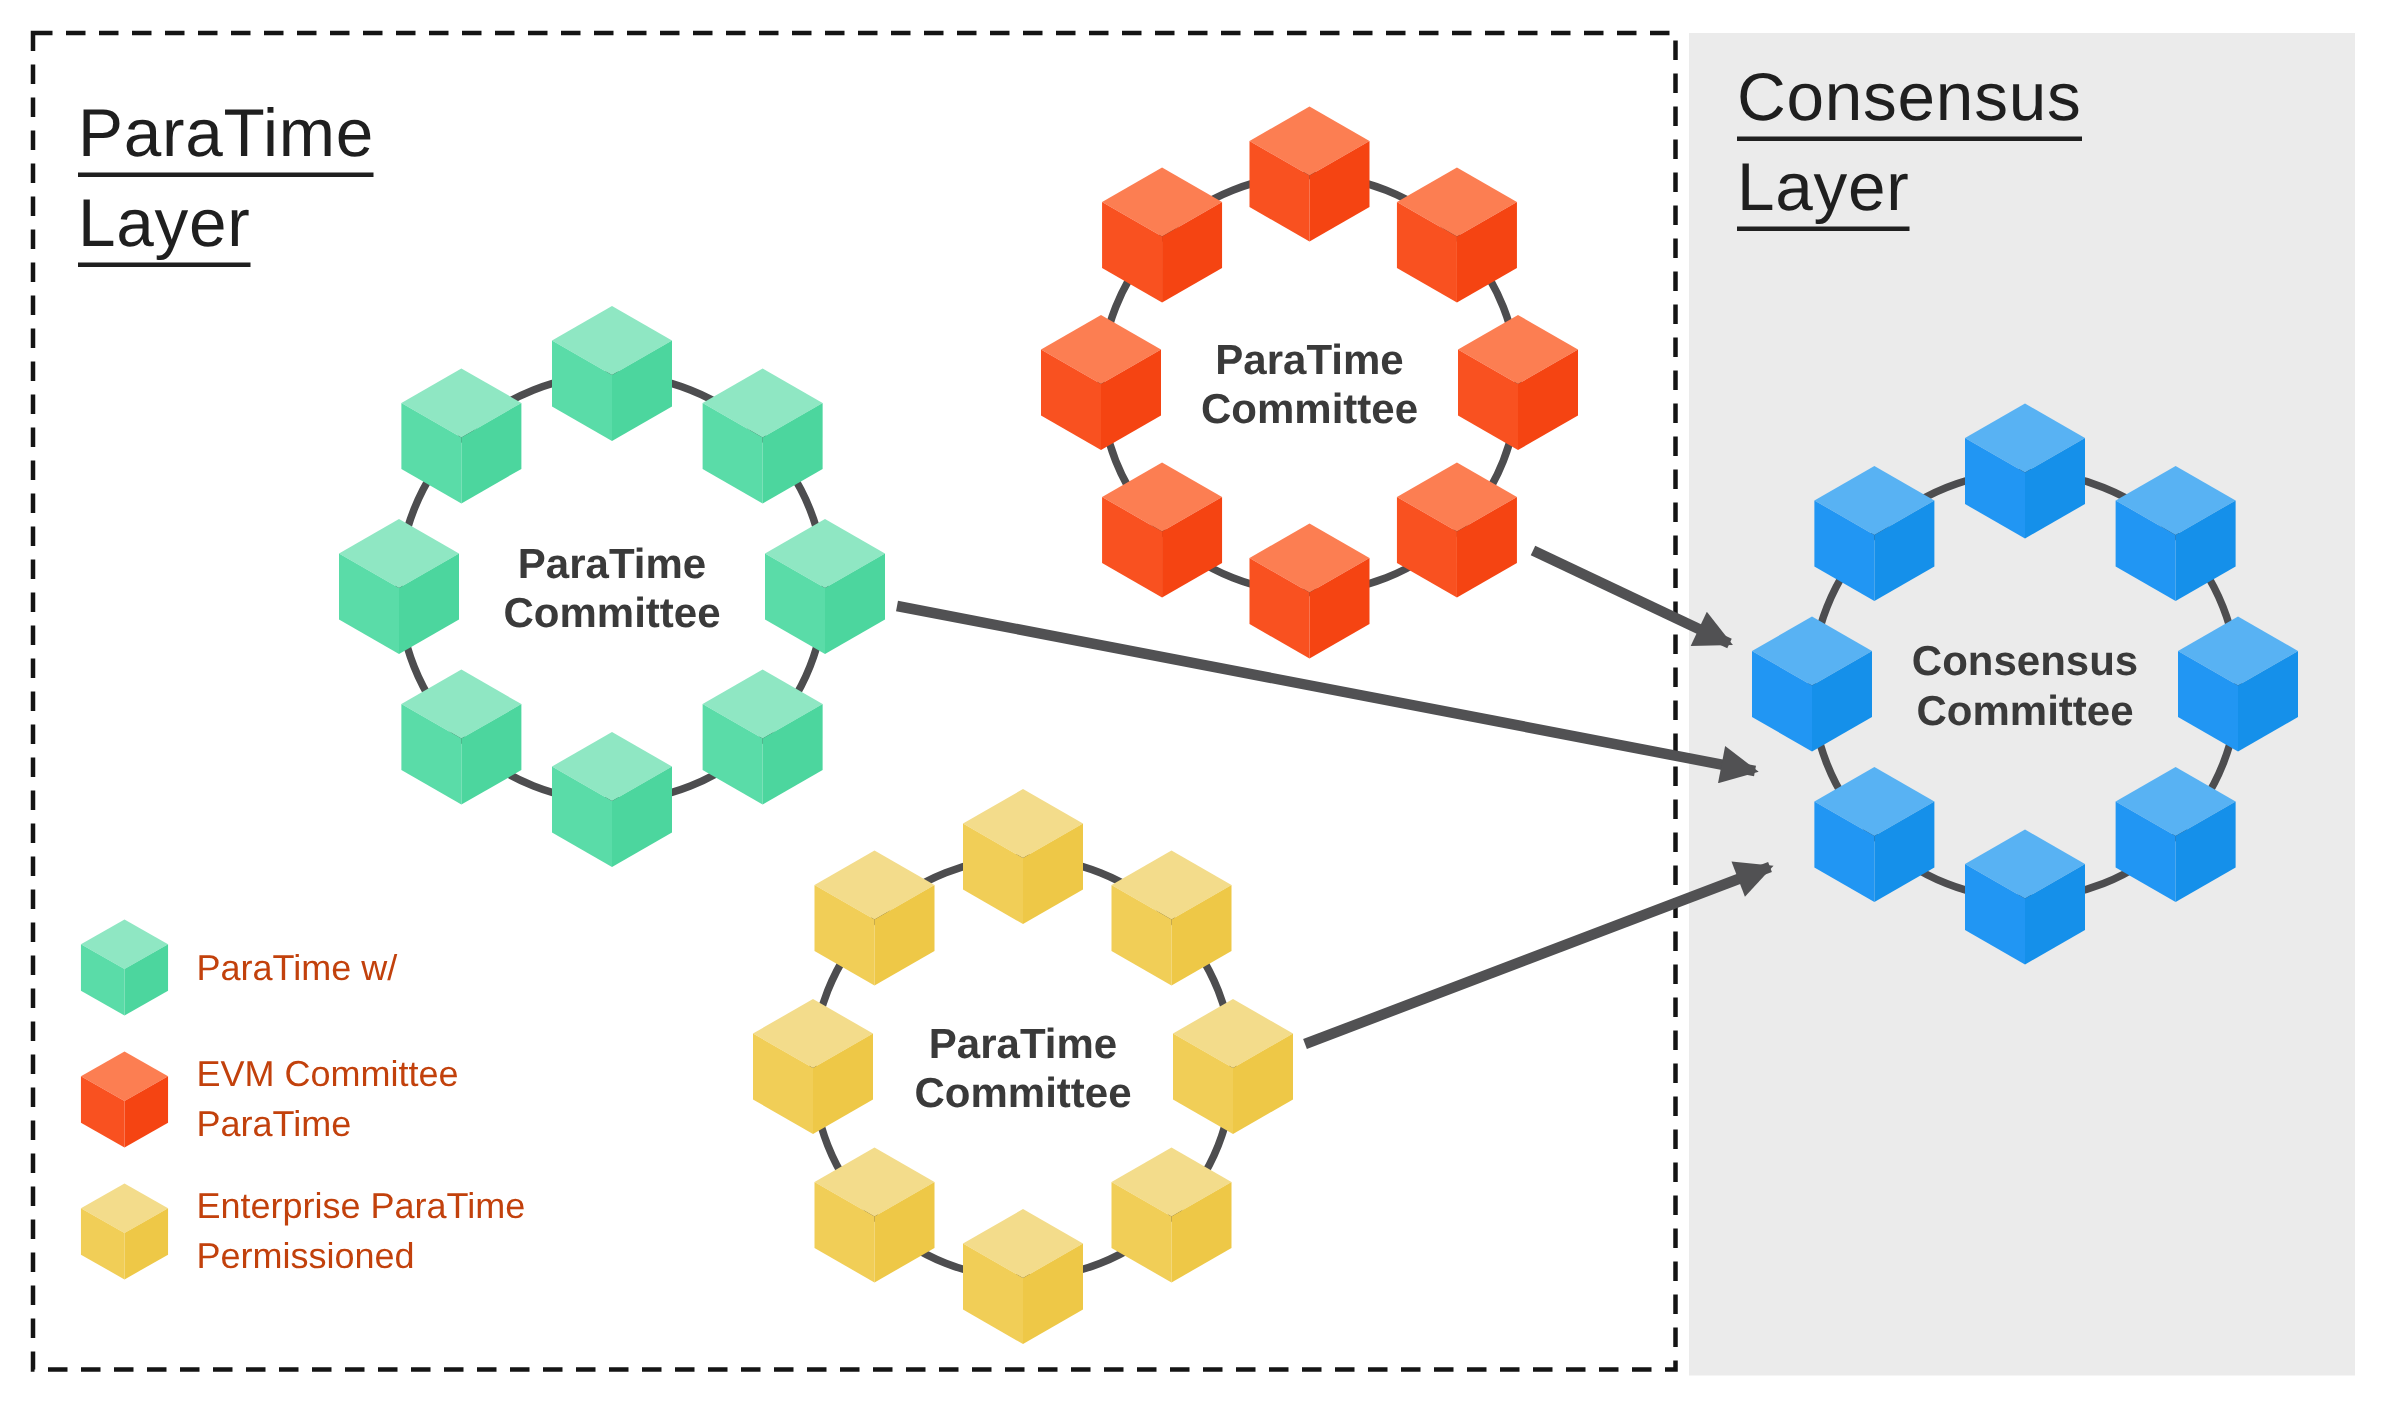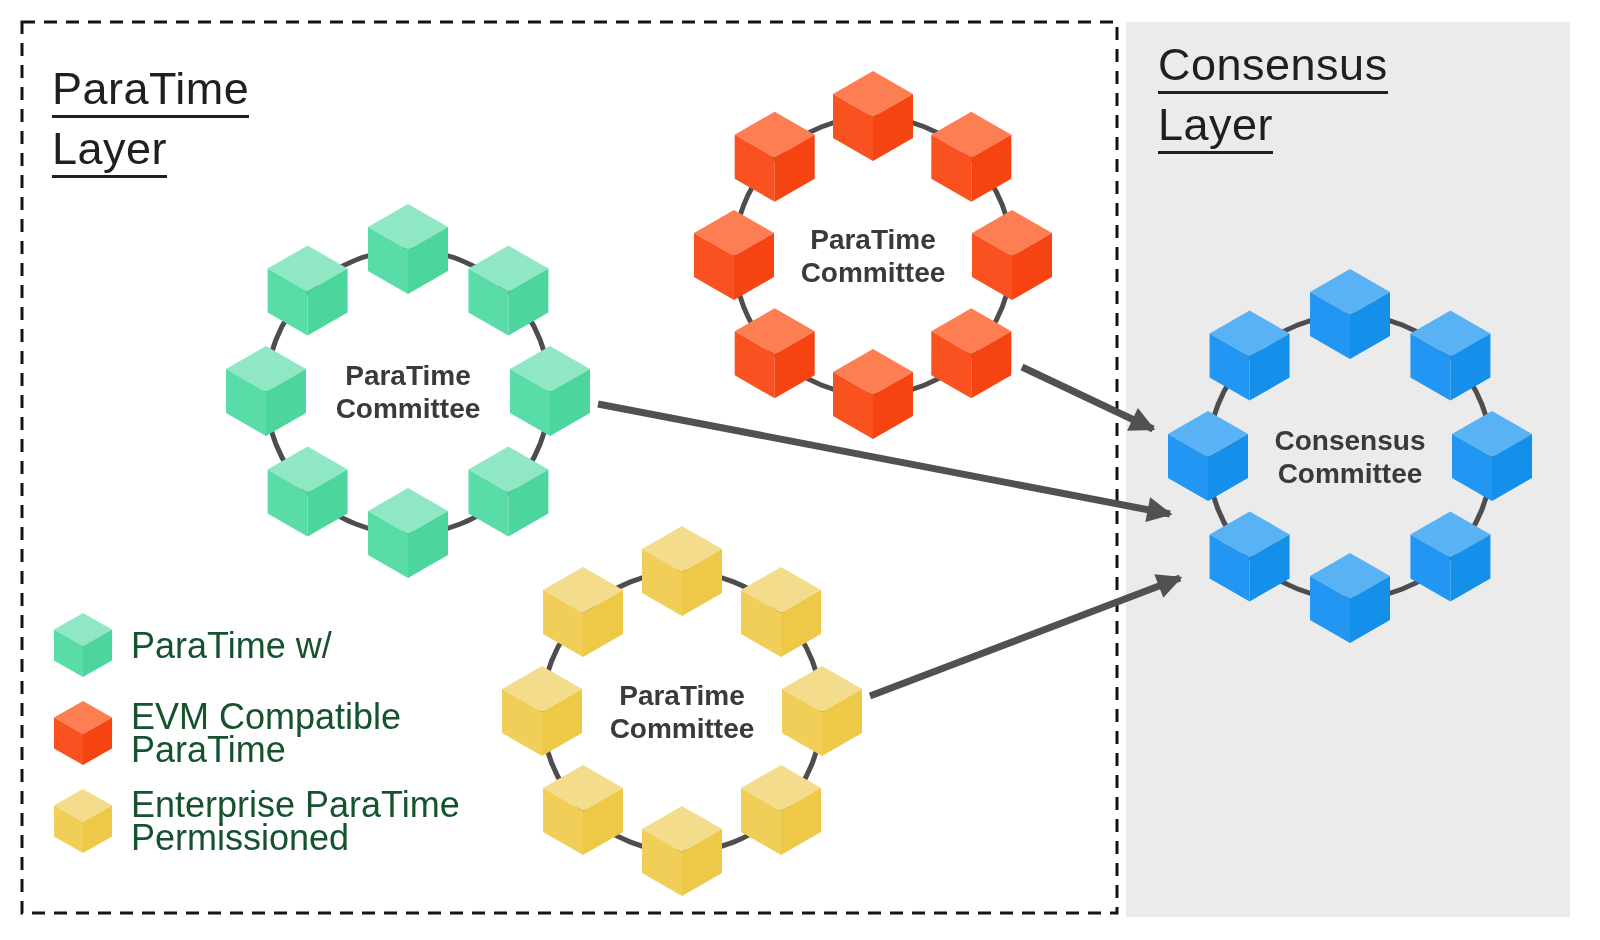--- a/index.html
+++ b/index.html
@@ -23,21 +23,21 @@
   #lbl-confidential{left:408px;top:392px;}
   #lbl-evm{left:873px;top:256px;}
   #lbl-enterprise{left:682px;top:712px;}
   #lbl-consensus{left:1350px;top:457px;}
   .committee-label span{display:block;}
 
   
   .legend{position:absolute;left:53px;top:612px;}
   .legend-row{display:flex;align-items:center;margin-bottom:22px;}
   .legend-row svg{flex:0 0 auto;margin-right:18px;}
-  .legend-text{color:#14532d;font-size:36px;line-height:33px;white-space:nowrap;}
+  .legend-text{color:#c2410c;font-size:24px;line-height:33px;white-space:nowrap;}
   .legend-text span{display:block;}
 </style>
 </head>
 <body>
 
 <div class="stage">
 
   <svg id="diagram" width="1600" height="940" viewBox="0 0 1600 940">
       <defs>
         <marker id="ah" viewBox="0 0 10 10" refX="9" refY="5" markerWidth="4.2" markerHeight="3.6" orient="auto">
@@ -256,21 +256,21 @@
         <span>ParaTime w/</span>
       </div>
     </div>
     <div class="legend-row">
       <svg class="legend-cube" width="60" height="66" viewBox="0 0 62 68">
           <polygon points="31,1 61,18 31,35 1,18" fill="#FC7E52"></polygon>
           <polygon points="1,18 31,35 31,67 1,50" fill="#F95120"></polygon>
           <polygon points="31,35 61,18 61,50 31,67" fill="#F54412"></polygon>
         </svg>
       <div class="legend-text">
-        <span>EVM Compatible</span>
+        <span>EVM Committee</span>
         <span>ParaTime</span>
       </div>
     </div>
     <div class="legend-row">
       <svg class="legend-cube" width="60" height="66" viewBox="0 0 62 68">
           <polygon points="31,1 61,18 31,35 1,18" fill="#F3DC8B"></polygon>
           <polygon points="1,18 31,35 31,67 1,50" fill="#F1CE57"></polygon>
           <polygon points="31,35 61,18 61,50 31,67" fill="#EEC847"></polygon>
         </svg>
       <div class="legend-text">

